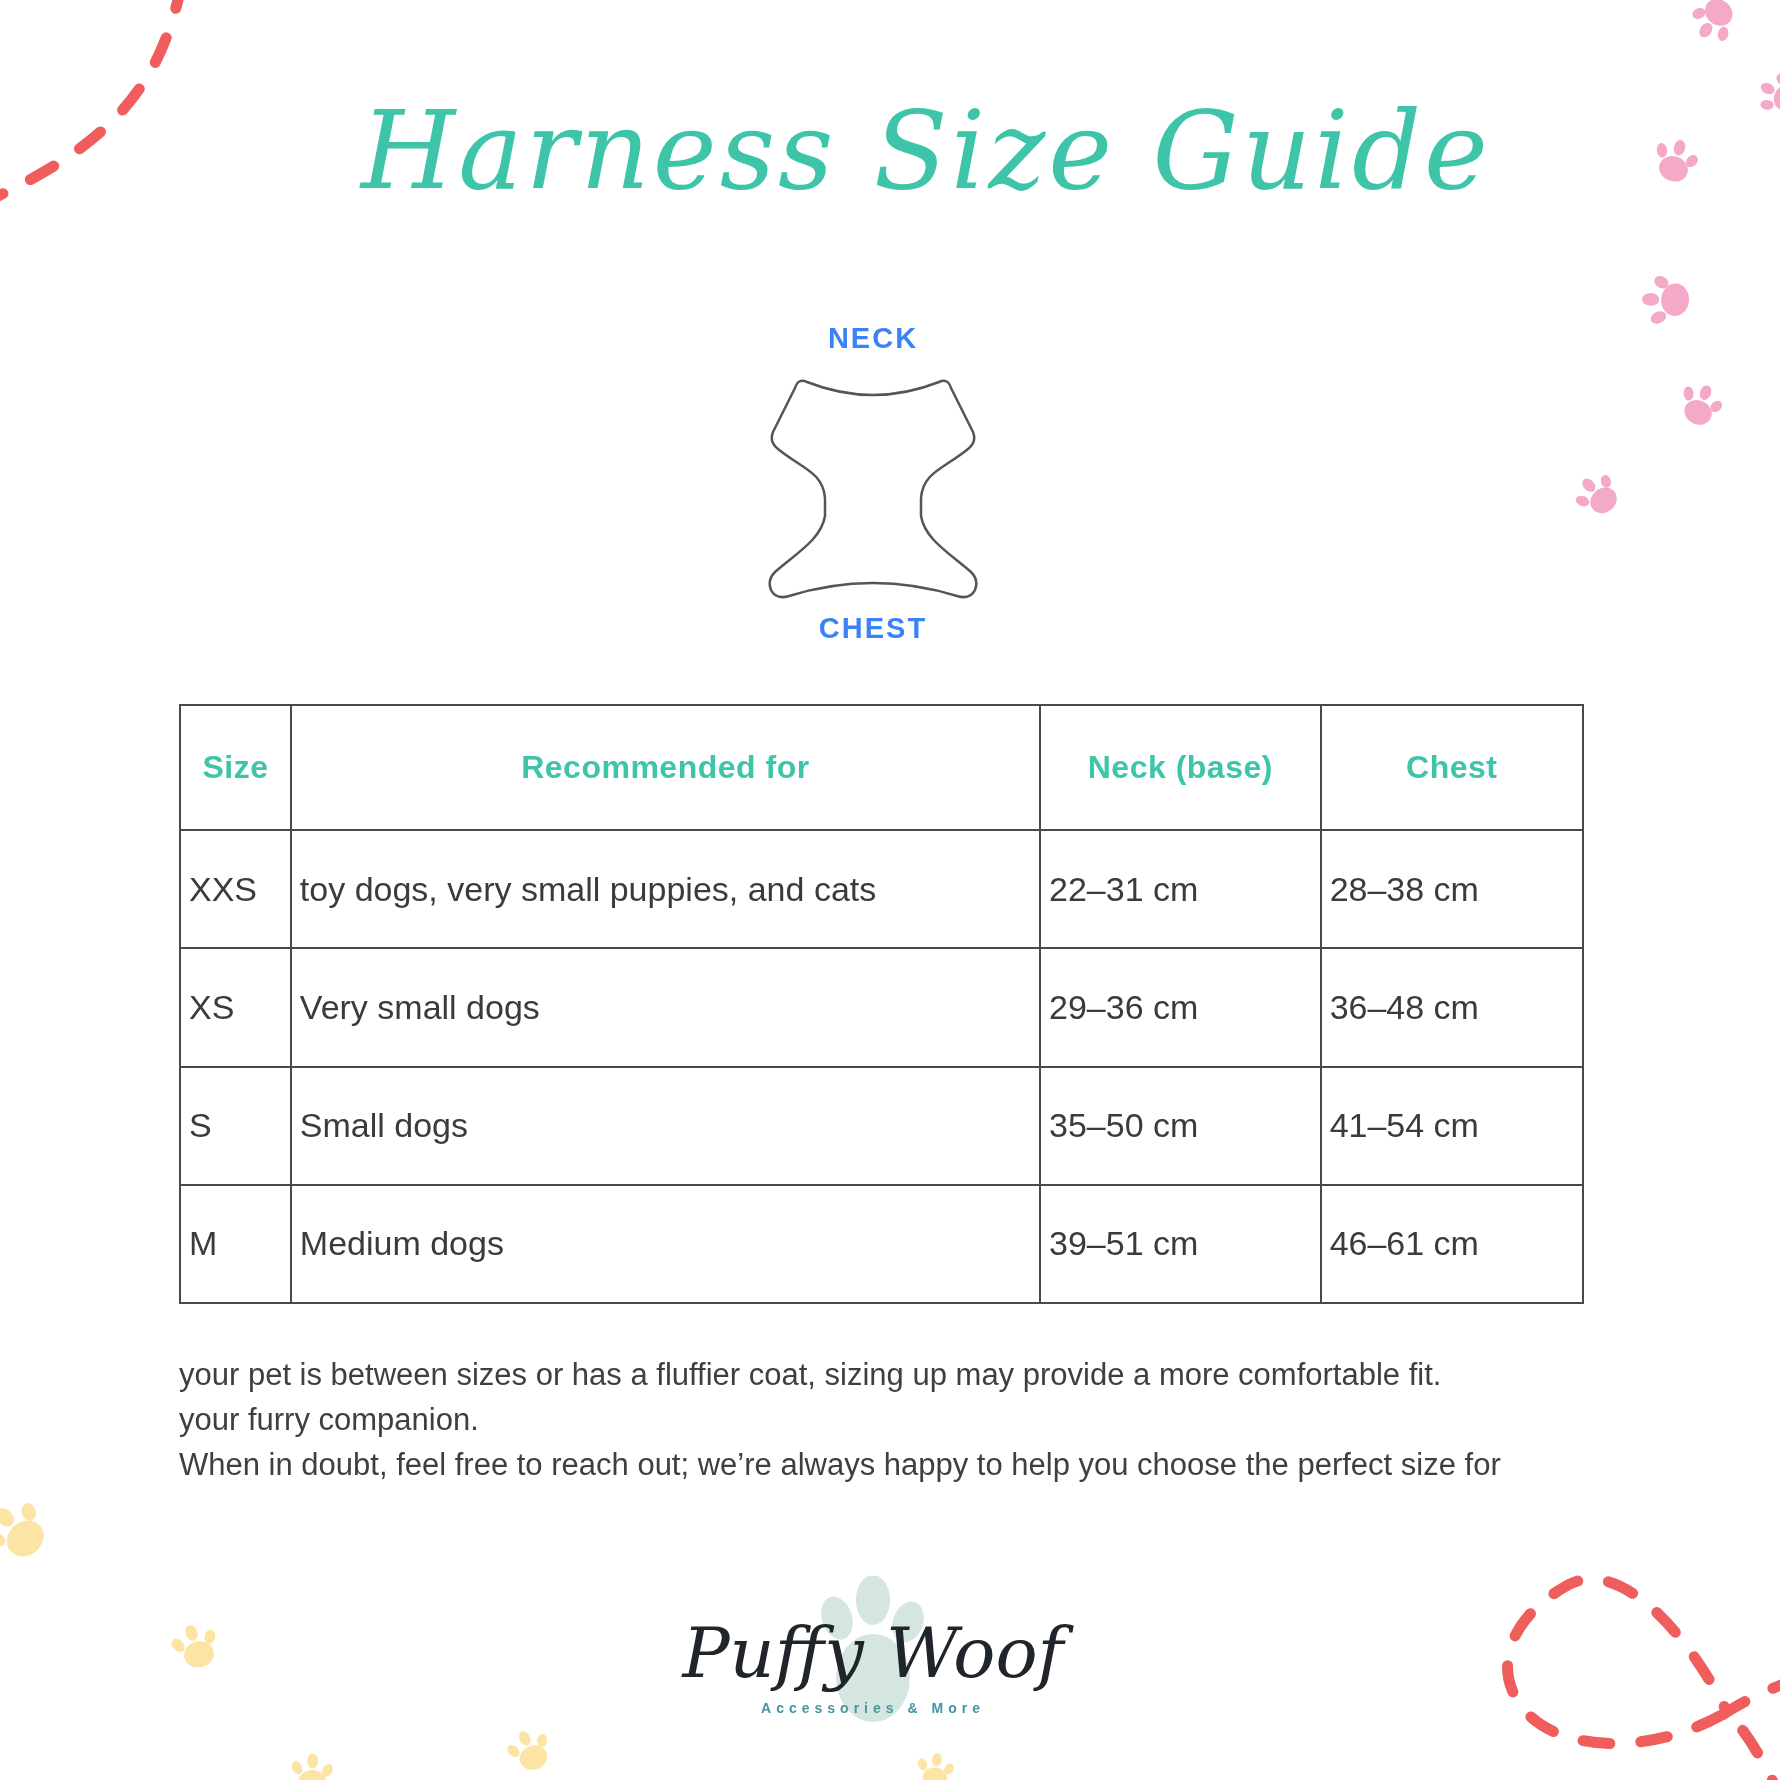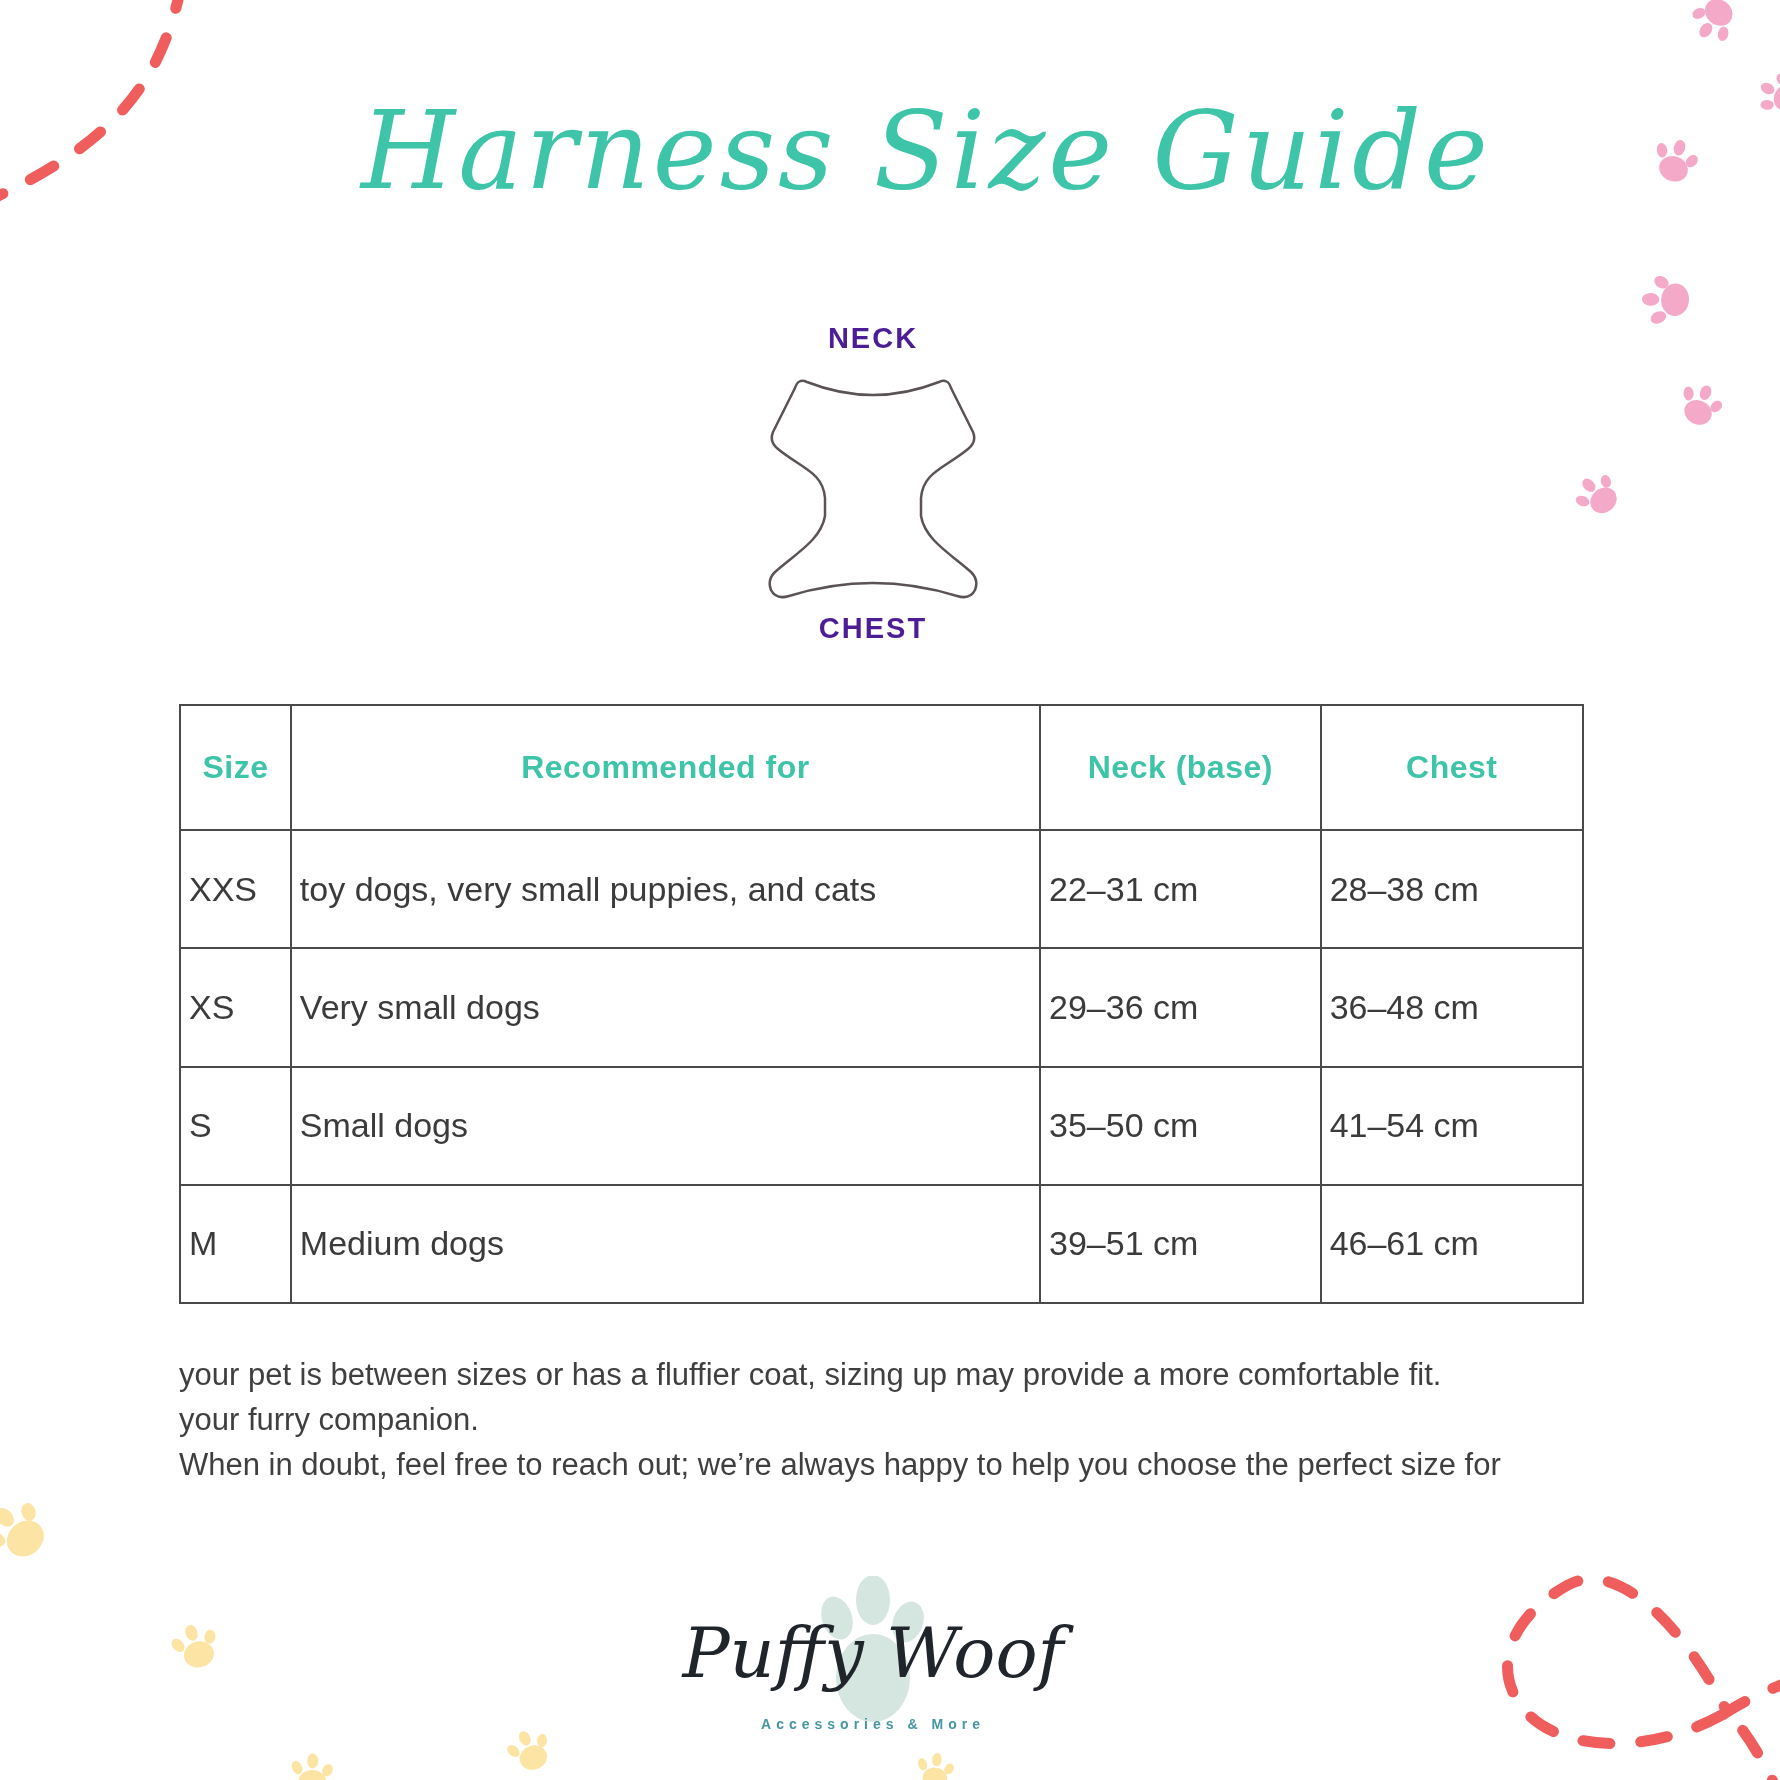--- a/index.html
+++ b/index.html
@@ -22,21 +22,21 @@
     font-size:108px;
     letter-spacing:3px;
     color:#3ec4a8;
     white-space:nowrap;
     padding-left:36px;
   }
 
   
   .diagram-label{
     width:260px;text-align:center;
-    font-weight:bold;font-size:29px;letter-spacing:2px;color:#4c1d95;
+    font-weight:bold;font-size:29px;letter-spacing:2px;color:#3b82f6;
   }
   .neck-label{left:743px;top:322px;}
   .chest-label{left:743px;top:612px;}
 
   
   .size-table{
     left:179px;top:704px;width:1405px;height:600px;
     border-collapse:collapse;table-layout:fixed;
   }
   .size-table th,.size-table td{
@@ -62,21 +62,20 @@
   
   .logo-name{
     left:633px;top:1612px;width:480px;text-align:center;
     font-family:"DejaVu Serif", serif;font-style:italic;
     font-size:70px;color:#20252b;white-space:nowrap;
   }
   .logo-tagline{
     left:633px;top:1700px;width:480px;text-align:center;
     font-size:14px;font-weight:bold;letter-spacing:5px;color:#4596a3;
     white-space:nowrap;
-    margin-top:16px;
   }
 </style>
 </head>
 <body>
 
 <div class="canvas">
 
   <svg width="0" height="0" style="position:absolute" aria-hidden="true">
     <defs>
       <g id="paw">

